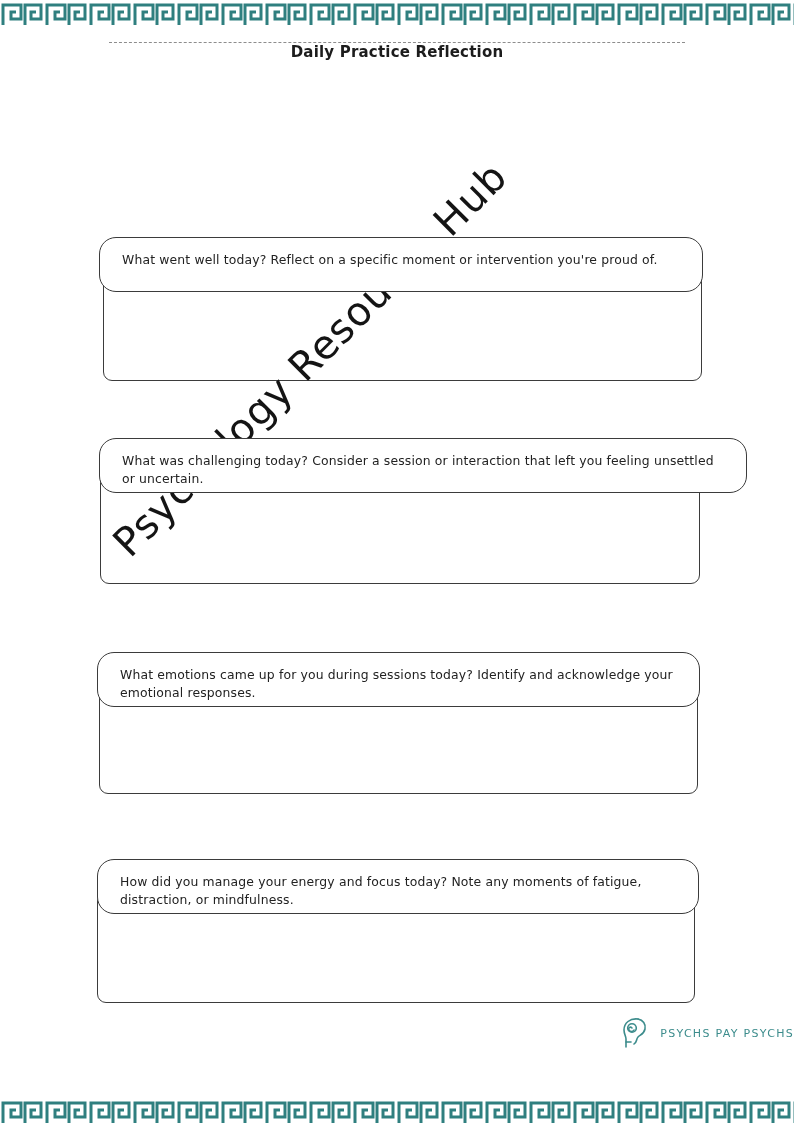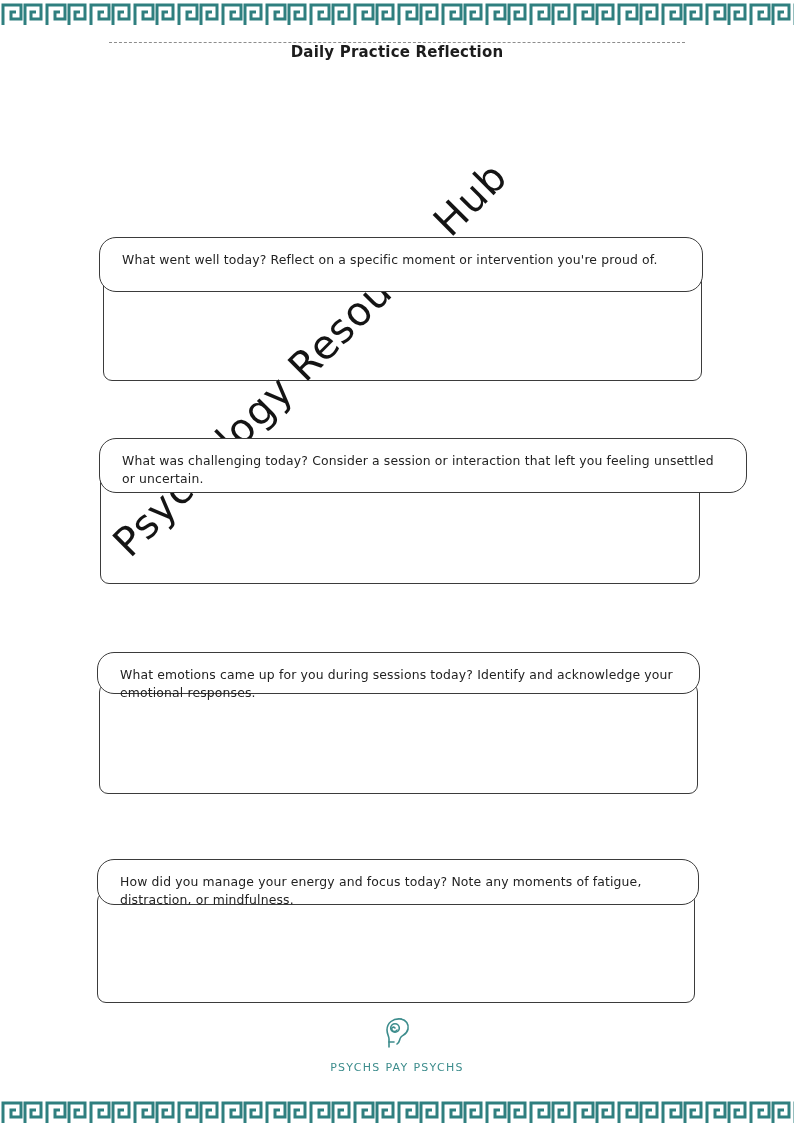--- a/index.html
+++ b/index.html
@@ -90,24 +90,24 @@
     z-index: 1;
   }
 
   
   .b1q { position: absolute; left: 99px;  top: 176px; width: 604px; height: 55px; }
   .b1a { position: absolute; left: 103px; top: 243px; width: 599px; height: 112px; }
 
   .b2q { position: absolute; left: 99px;  top: 377px; width: 648px; height: 55px; }
   .b2a { position: absolute; left: 100px; top: 446px; width: 600px; height: 112px; }
 
-  .b3q { position: absolute; left: 97px;  top: 591px; width: 603px; height: 42px; }
+  .b3q { position: absolute; left: 97px;  top: 591px; width: 603px; height: 55px; }
   .b3a { position: absolute; left: 99px;  top: 657px; width: 599px; height: 111px; }
 
-  .b4q { position: absolute; left: 97px;  top: 798px; width: 602px; height: 46px; }
+  .b4q { position: absolute; left: 97px;  top: 798px; width: 602px; height: 55px; }
   .b4a { position: absolute; left: 97px;  top: 866px; width: 598px; height: 111px; }
 
   
   .watermark {
     position: absolute;
     left: 0px;
     top: 250px;
     width: 640px;
     height: 560px;
     z-index: 2;
@@ -129,21 +129,20 @@
   
   .footer {
     position: absolute;
     left: 0;
     top: 990px;
     width: 794px;
     display: flex;
     justify-content: flex-end;
     align-items: center;
     gap: 11px;
-    flex-direction: column;
   }
   .footer .mark {
     width: 30px;
     height: 34px;
     flex: 0 0 auto;
   }
   .footer .brand {
     font-family: "DejaVu Sans", sans-serif;
     font-size: 11px;
     letter-spacing: 1.3px;

